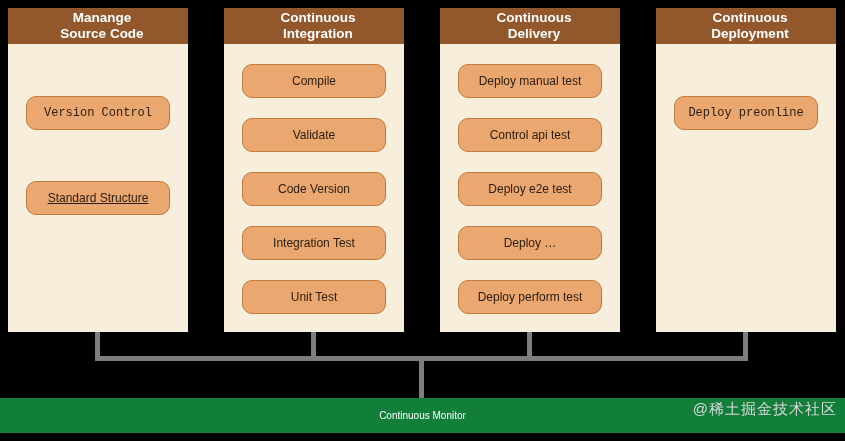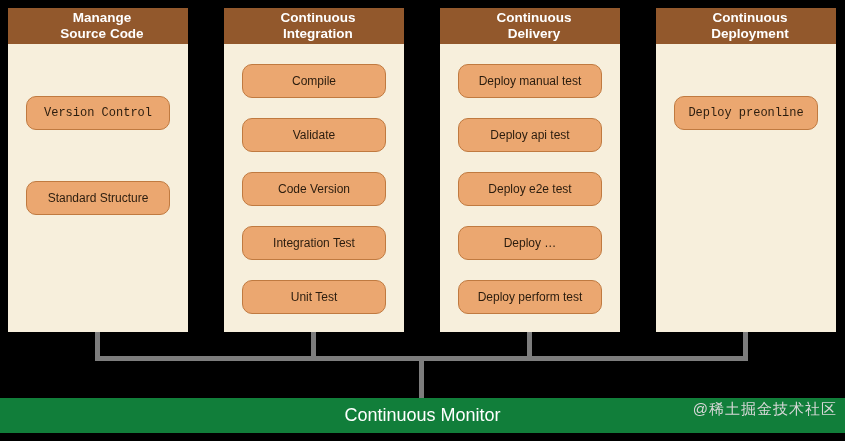--- a/index.html
+++ b/index.html
@@ -57,21 +57,21 @@
     box-sizing: border-box;
     color: var(--step-text, #2a1c0e);
     font-size: 12px;
     display: flex;
     align-items: center;
     justify-content: center;
     text-align: center;
   }
   .items-5 .step { margin-top: 20px; }
   .items-2 .step:first-child { margin-top: 52px; font-family: Liberation Mono, monospace; }
-  .items-2 .step:nth-child(2) { margin-top: 51px; }
+  .items-2 .step:nth-child(2) { margin-top: 51px; text-decoration: underline; }
 
   .connector {
     position: absolute;
     background: var(--connector, #7d7d7d);
   }
   .stub { top: 332px; height: 29px; width: 5px; }
   .stub-1 { left: 95px; }
   .stub-2 { left: 311px; }
   .stub-3 { left: 527px; }
   .stub-4 { left: 743px; }
@@ -84,21 +84,21 @@
     top: 398px;
     width: 845px;
     height: 35px;
     background: var(--monitor-bg, #117e3a);
     display: flex;
     align-items: center;
     justify-content: center;
   }
   .monitor-label {
     color: var(--monitor-text, #fff);
-    font-size: 18px;
+    font-size: 10px;
   }
   .watermark {
     position: absolute;
     right: 8px;
     top: 0;
     height: 23px;
     display: flex;
     align-items: center;
     color: var(--watermark-text, #d8d8d8);
     font-size: 15px;
@@ -131,21 +131,21 @@
         <div class="step">Integration Test</div>
         <div class="step">Unit Test</div>
       </div>
     </div>
 
     <div class="column">
       <div class="col-header">Continuous
 Delivery</div>
       <div class="col-body items-5">
         <div class="step">Deploy manual test</div>
-        <div class="step">Deploy api test</div>
+        <div class="step">Control api test</div>
         <div class="step">Deploy e2e test</div>
         <div class="step">Deploy …</div>
         <div class="step">Deploy perform test</div>
       </div>
     </div>
 
     <div class="column">
       <div class="col-header">Continuous
 Deployment</div>
       <div class="col-body items-2">

